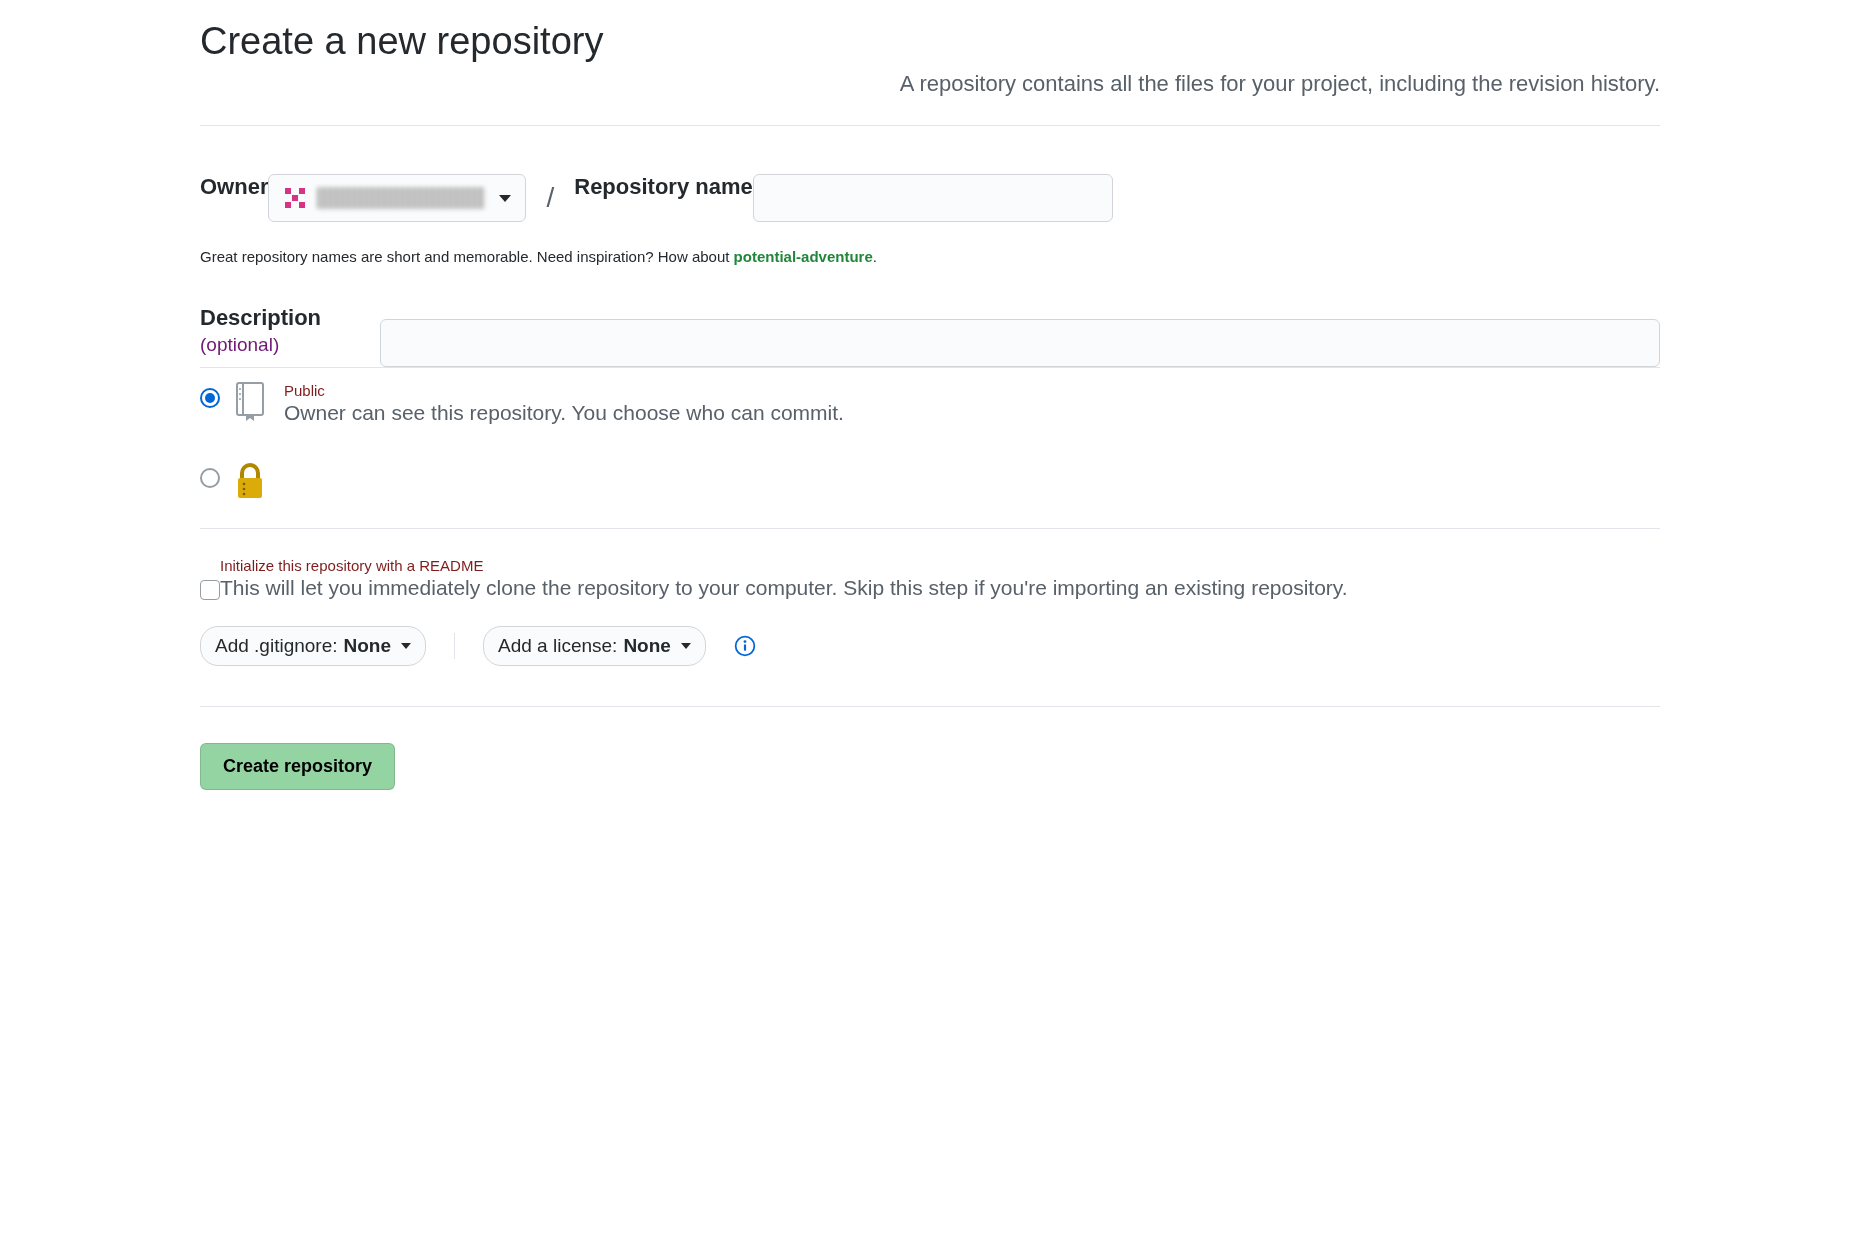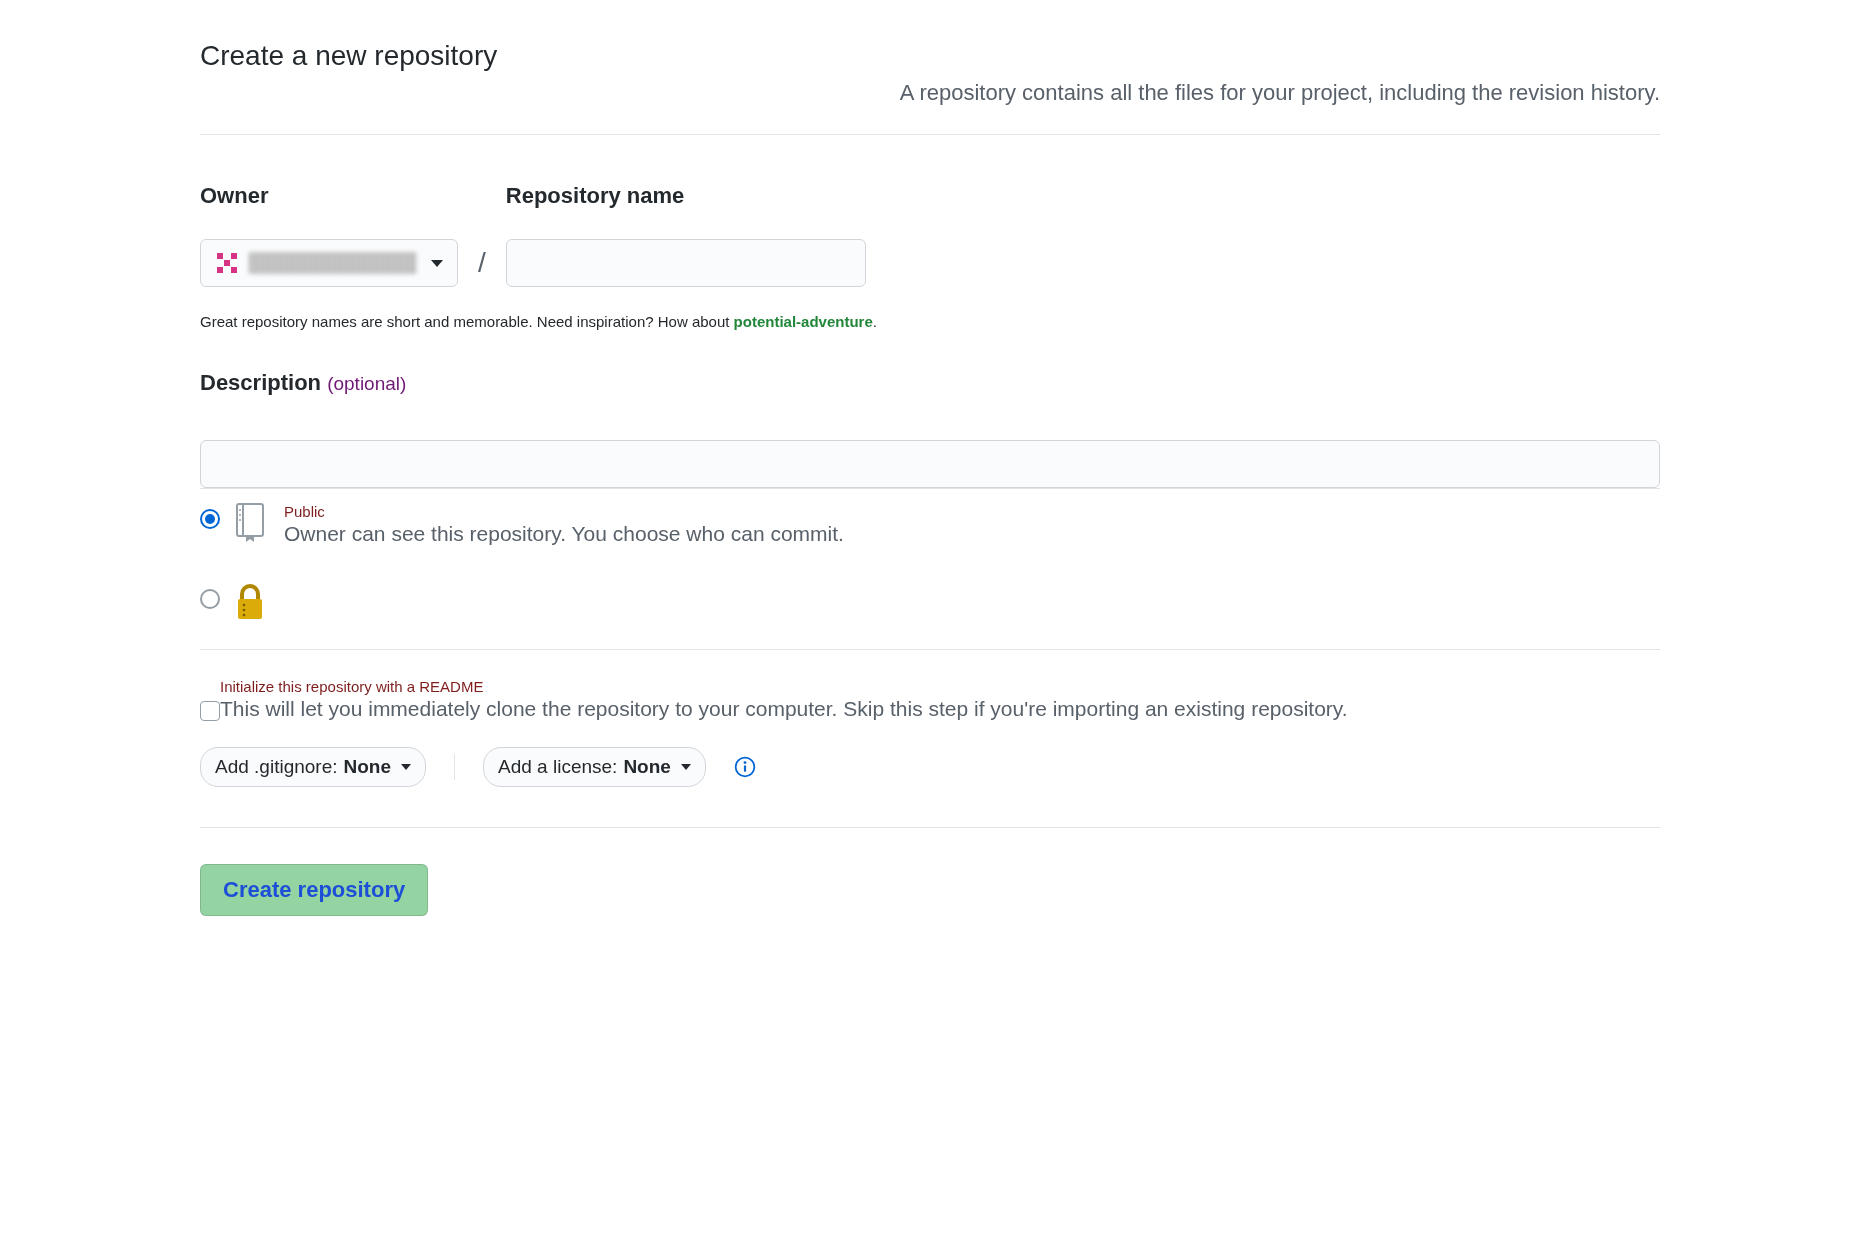--- a/index.html
+++ b/index.html
@@ -4,44 +4,43 @@
 <style>
 * { box-sizing: border-box; margin: 0; padding: 0; }
 body {
   font-family: -apple-system, BlinkMacSystemFont, "Segoe UI", Helvetica, Arial, sans-serif;
   background: #fff;
   color: #24292e;
   padding: 20px 200px;
   font-size: 21px;
 }
 .page-title {
-  font-size: 28px;
+  font-size: 38px;
   font-weight: 400;
   color: #24292e;
   margin-bottom: 8px;
-  margin-top: 20px;
 }
 .subtitle {
   font-size: 22px;
   color: #586069;
   margin-bottom: 28px;
   text-align: right;
 }
 hr.divider {
   border: none;
   border-top: 1px solid #e1e4e8;
   margin: 0;
 }
 .section { padding-top: 48px; }
 .field-row {
   display: flex;
   align-items: flex-end;
   gap: 20px;
 }
-.field-group { display: flex; flex-direction: column; gap: 20px; }
+.field-group { display: flex; flex-direction: row; }
 .field-label {
   font-size: 22px;
   font-weight: 700;
   color: #24292e;
   margin-bottom: 10px;
 }
 .optional {
   font-weight: 400;
   color: #701a75;
   font-size: 19px;
@@ -198,22 +197,22 @@
   border-top: 6px solid #24292e;
   margin-left: 4px;
 }
 .info-icon {
   width: 22px; height: 22px;
   display: inline-flex;
 }
 .create-btn {
   display: inline-block;
   background: #94d3a2;
-  color: #1d4ed8;
-  font-size: 22px;
+  color: #000000;
+  font-size: 18px;
   font-weight: 700;
   border: 1px solid rgba(27,31,35,0.15);
   border-radius: 6px;
   padding: 12px 22px;
   margin-top: 36px;
   cursor: pointer;
 }
 </style>
 </head>
 <body>

